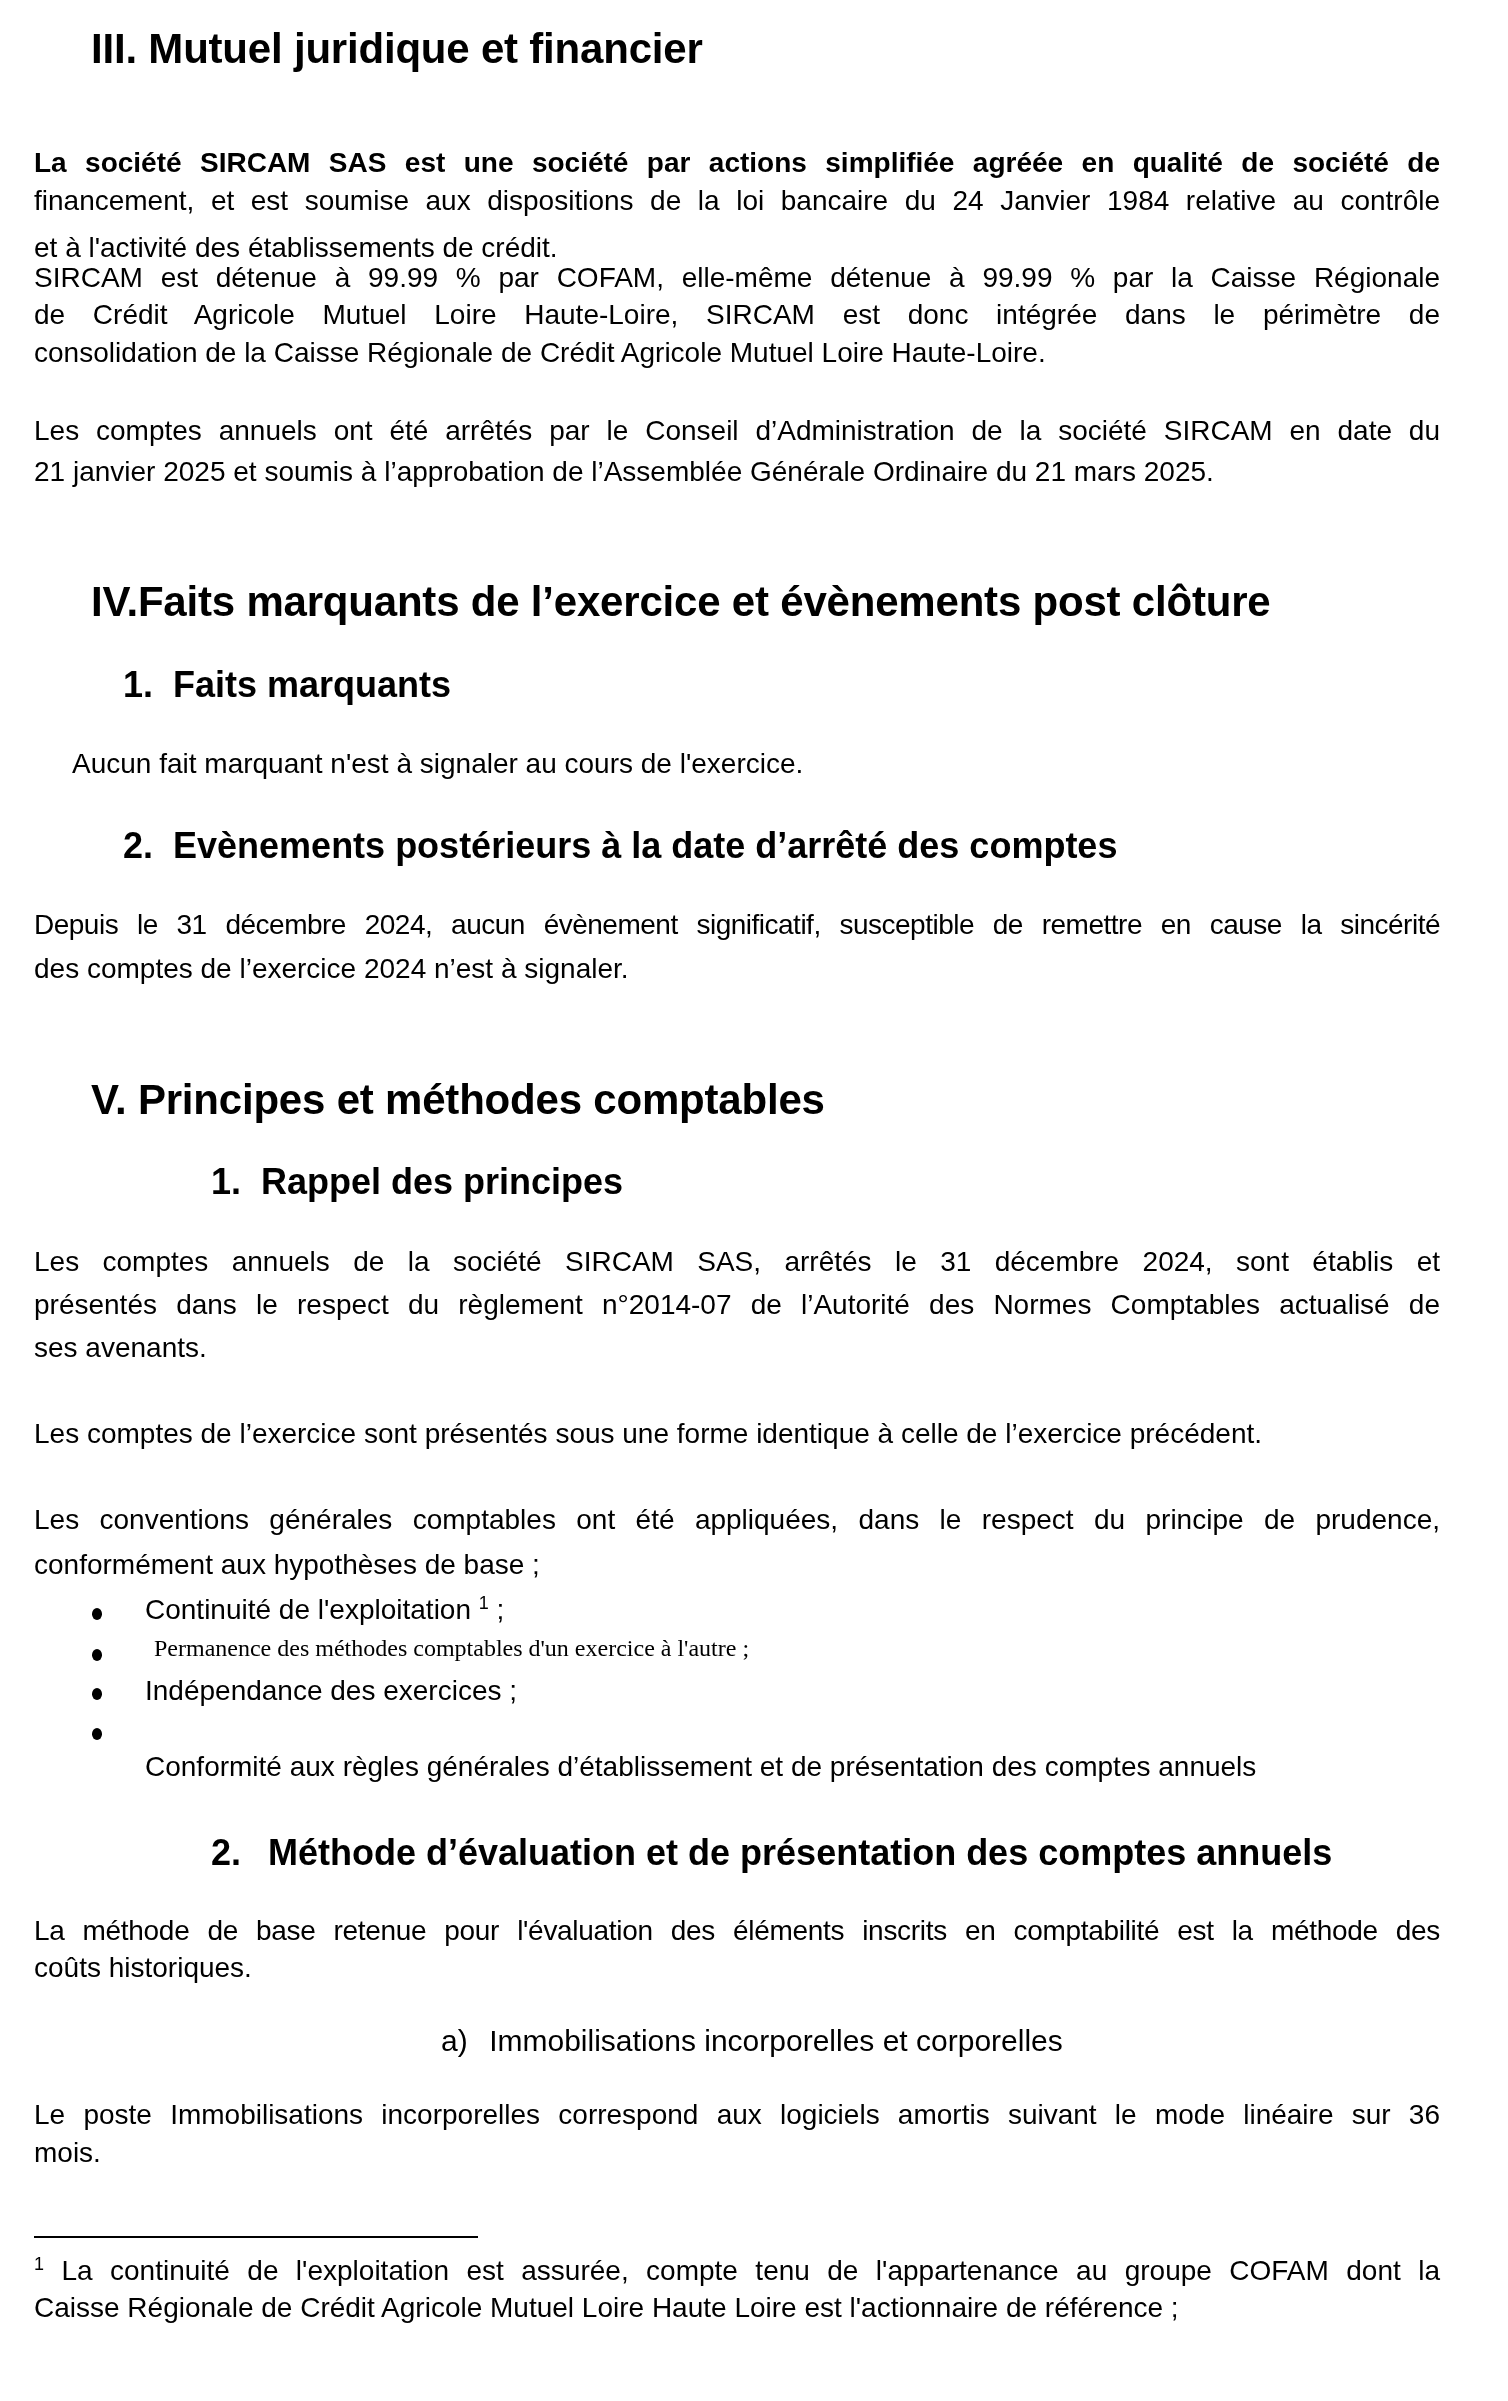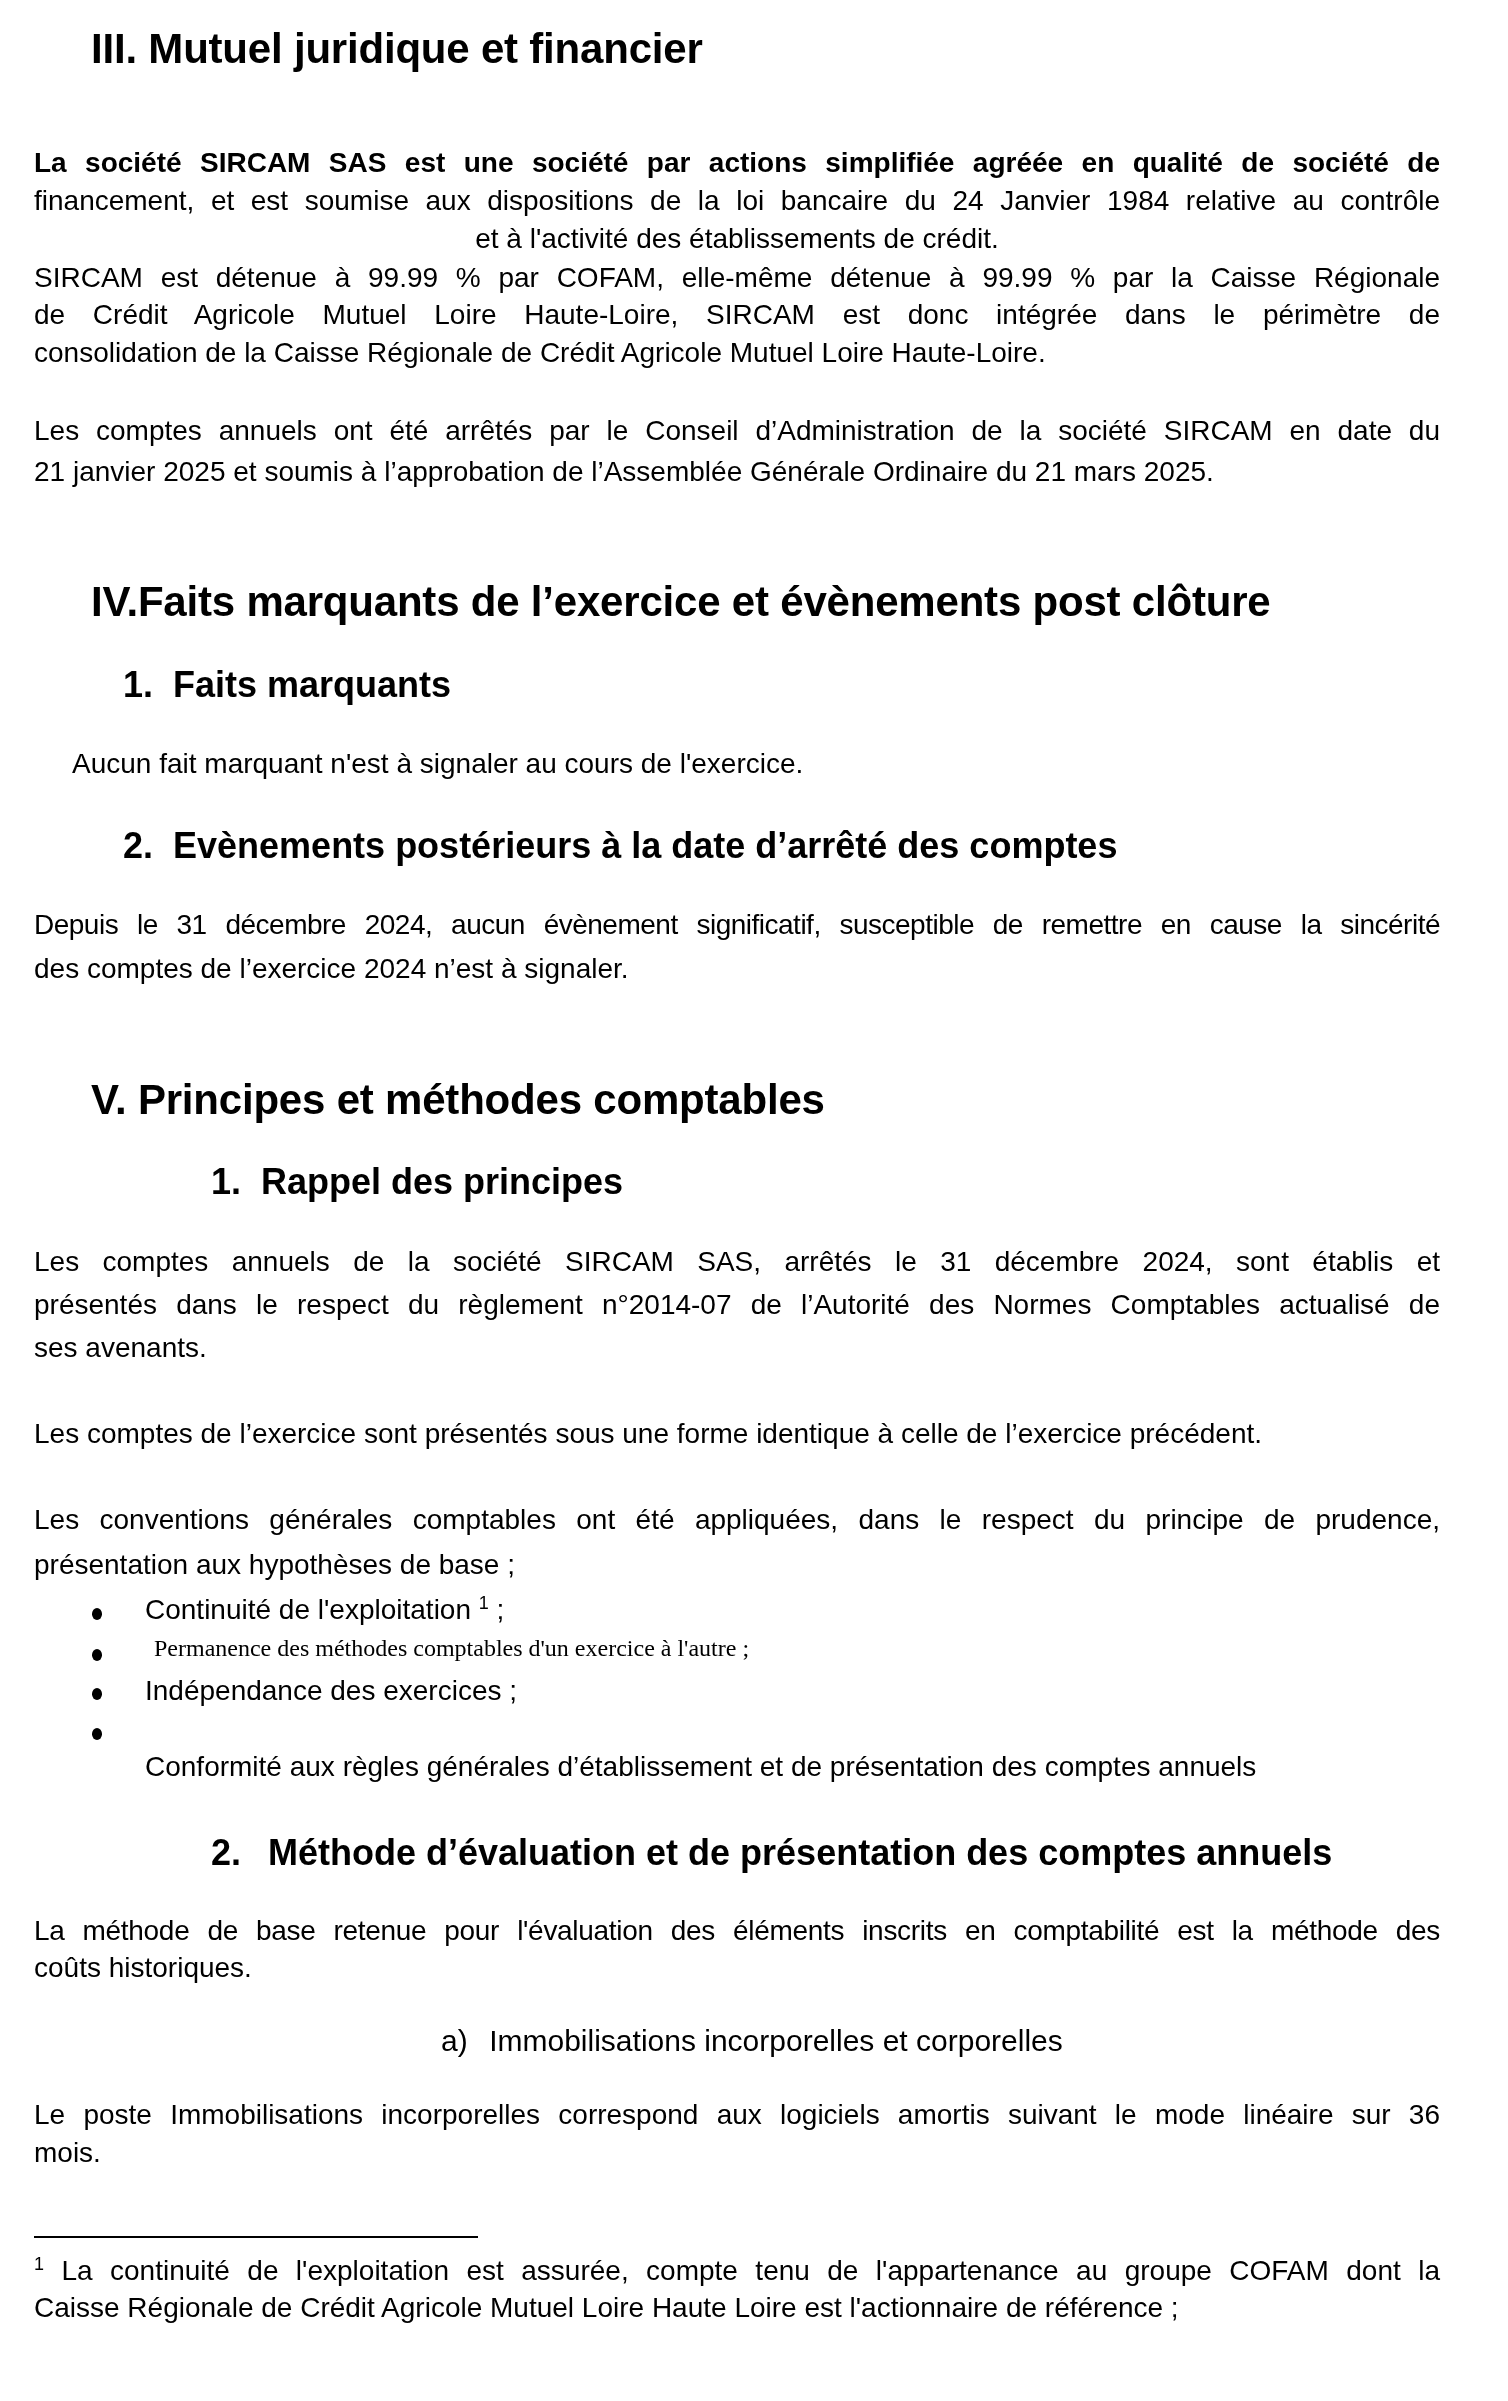--- a/index.html
+++ b/index.html
@@ -15,21 +15,21 @@
   .sup{font-size:18px;vertical-align:super;line-height:0;}
   .rule{position:absolute;left:34px;top:2236px;width:444px;height:1.8px;background:#000;}
 </style>
 </head>
 <body>
 
 <div class="abs h1" style="left:91px;top:25px;">III. Mutuel juridique et financier</div>
 
 <div class="line j" style="top:147px;font-weight:bold;">La société SIRCAM SAS est une société par actions simplifiée agréée en qualité de société de</div>
 <div class="line j" style="top:185px;">financement, et est soumise aux dispositions de la loi bancaire du 24 Janvier 1984 relative au contrôle</div>
-<div class="line" style="top:223px;text-align:center;">et à l'activité des établissements de crédit.</div>
+<div class="line" style="top:232px;">et à l'activité des établissements de crédit.</div>
 
 <div class="line j" style="top:262px;">SIRCAM est détenue à 99.99 % par COFAM, elle-même détenue à 99.99 % par la Caisse Régionale</div>
 <div class="line j" style="top:299px;">de Crédit Agricole Mutuel Loire Haute-Loire, SIRCAM est donc intégrée dans le périmètre de</div>
 <div class="line" style="top:337px;">consolidation de la Caisse Régionale de Crédit Agricole Mutuel Loire Haute-Loire.</div>
 
 <div class="line j" style="top:415px;">Les comptes annuels ont été arrêtés par le Conseil d’Administration de la société SIRCAM en date du</div>
 <div class="line" style="top:456px;">21 janvier 2025 et soumis à l’approbation de l’Assemblée Générale Ordinaire du 21 mars 2025.</div>
 
 <div class="abs h1" style="left:91px;top:578px;">IV.Faits marquants de l’exercice et évènements post clôture</div>
 
@@ -50,21 +50,21 @@
   <span>1.</span><span style="display:inline-block;width:20px;"></span><span>Rappel des principes</span>
 </div>
 
 <div class="line j" style="top:1246px;">Les comptes annuels de la société SIRCAM SAS, arrêtés le 31 décembre 2024, sont établis et</div>
 <div class="line j" style="top:1289px;">présentés dans le respect du règlement n°2014-07 de l’Autorité des Normes Comptables actualisé de</div>
 <div class="line" style="top:1332px;">ses avenants.</div>
 
 <div class="line" style="top:1418px;">Les comptes de l’exercice sont présentés sous une forme identique à celle de l’exercice précédent.</div>
 
 <div class="line j" style="top:1504px;">Les conventions générales comptables ont été appliquées, dans le respect du principe de prudence,</div>
-<div class="line" style="top:1549px;">présentation aux hypothèses de base ;</div>
+<div class="line" style="top:1549px;">conformément aux hypothèses de base ;</div>
 
 <div>
   <div class="bullet-dot" style="left:92px;top:1608px;"></div>
   <div class="abs" style="left:145px;top:1594px;font-size:28px;">
     <span>Continuité de l'exploitation</span>
     <span class="sup">1</span><span> ;</span>
   </div>
 
   <div class="bullet-dot" style="left:92px;top:1649px;"></div>
   <div class="abs" style="left:154px;top:1635px;font-size:24px;font-family:Liberation Serif, serif;">Permanence des méthodes comptables d'un exercice à l'autre ;</div>

